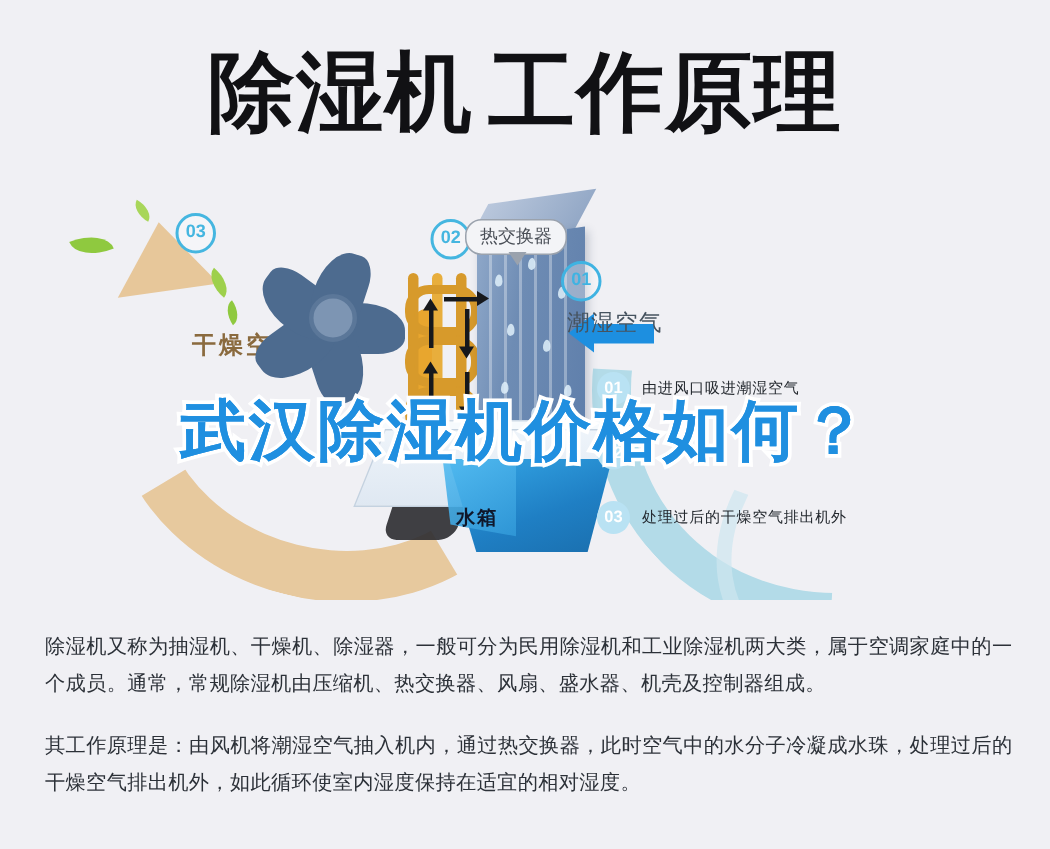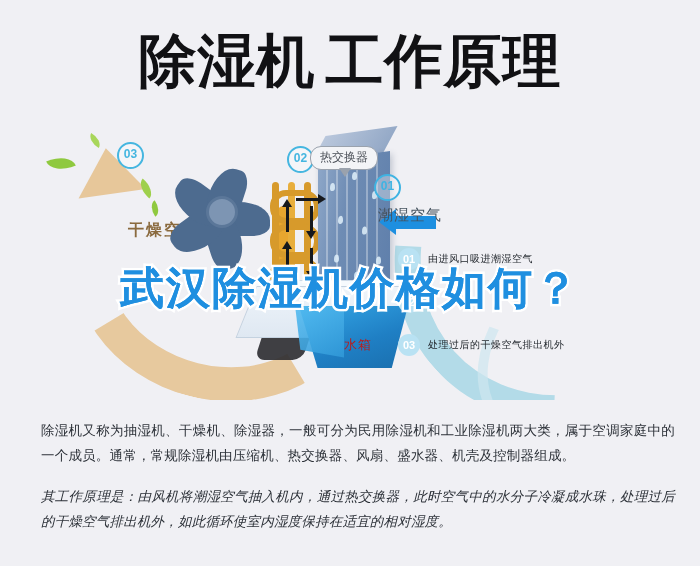--- a/index.html
+++ b/index.html
@@ -139,21 +139,21 @@
   .housing-lip{
     position:absolute;left:252px;top:170px;width:150px;height:12px;
     background:#f6fafd;transform:skewX(-22deg);border:1px solid #cdd9e6;
   }
   .tank{
     position:absolute;left:292px;top:196px;width:116px;height:62px;
     background:linear-gradient(160deg,#36a9e8 0%,#1f7fc4 60%,#1a6fae 100%);
     clip-path:polygon(6% 0%,100% 0%,86% 100%,22% 100%);
     box-shadow:0 3px 6px rgba(20,60,110,.3);
   }
-  .tank-label{position:absolute;left:344px;top:226px;font-size:13px;color:#b91c1c;font-weight:normal;letter-spacing:1px;}
+  .tank-label{position:absolute;left:304px;top:226px;font-size:13px;color:#0f172a;font-weight:bold;letter-spacing:1px;}
   .tank-face{
     position:absolute;left:292px;top:196px;width:52px;height:56px;
     background:linear-gradient(150deg,#55bdf2,#2e96d6);
     clip-path:polygon(6% 0%,100% 0%,100% 92%,16% 78%);
     opacity:.9;
   }
   .foot{position:absolute;left:258px;top:228px;width:48px;height:22px;background:#2b2b30;
         border-radius:0 0 10px 10px;transform:skewX(-18deg);opacity:.9;}
 
   
@@ -209,23 +209,23 @@
     font-size:44px;font-weight:bold;line-height:52px;
     color:#1f8fe0;letter-spacing:2px;
     font-family:"DejaVu Sans","Liberation Sans",sans-serif;
     white-space:nowrap;
   }
 
   
   .body-copy{position:absolute;left:30px;top:418px;width:645px;}
   .para{
     font-size:13.5px;line-height:25px;color:#2c3138;
-    letter-spacing:.2px;margin:0 0 16px 11px;text-align:justify;
-  }
-  .para.p2{margin-top:4px;font-style:italic;}
+    letter-spacing:.2px;margin:0 0 16px 0;text-align:justify;
+  }
+  .para.p2{margin-top:4px;}
 </style>
 </head>
 <body>
 
 <div class="page">
 
   <div class="title">
     <span>除湿机</span><span class="t2">工作原理</span>
   </div>
 

